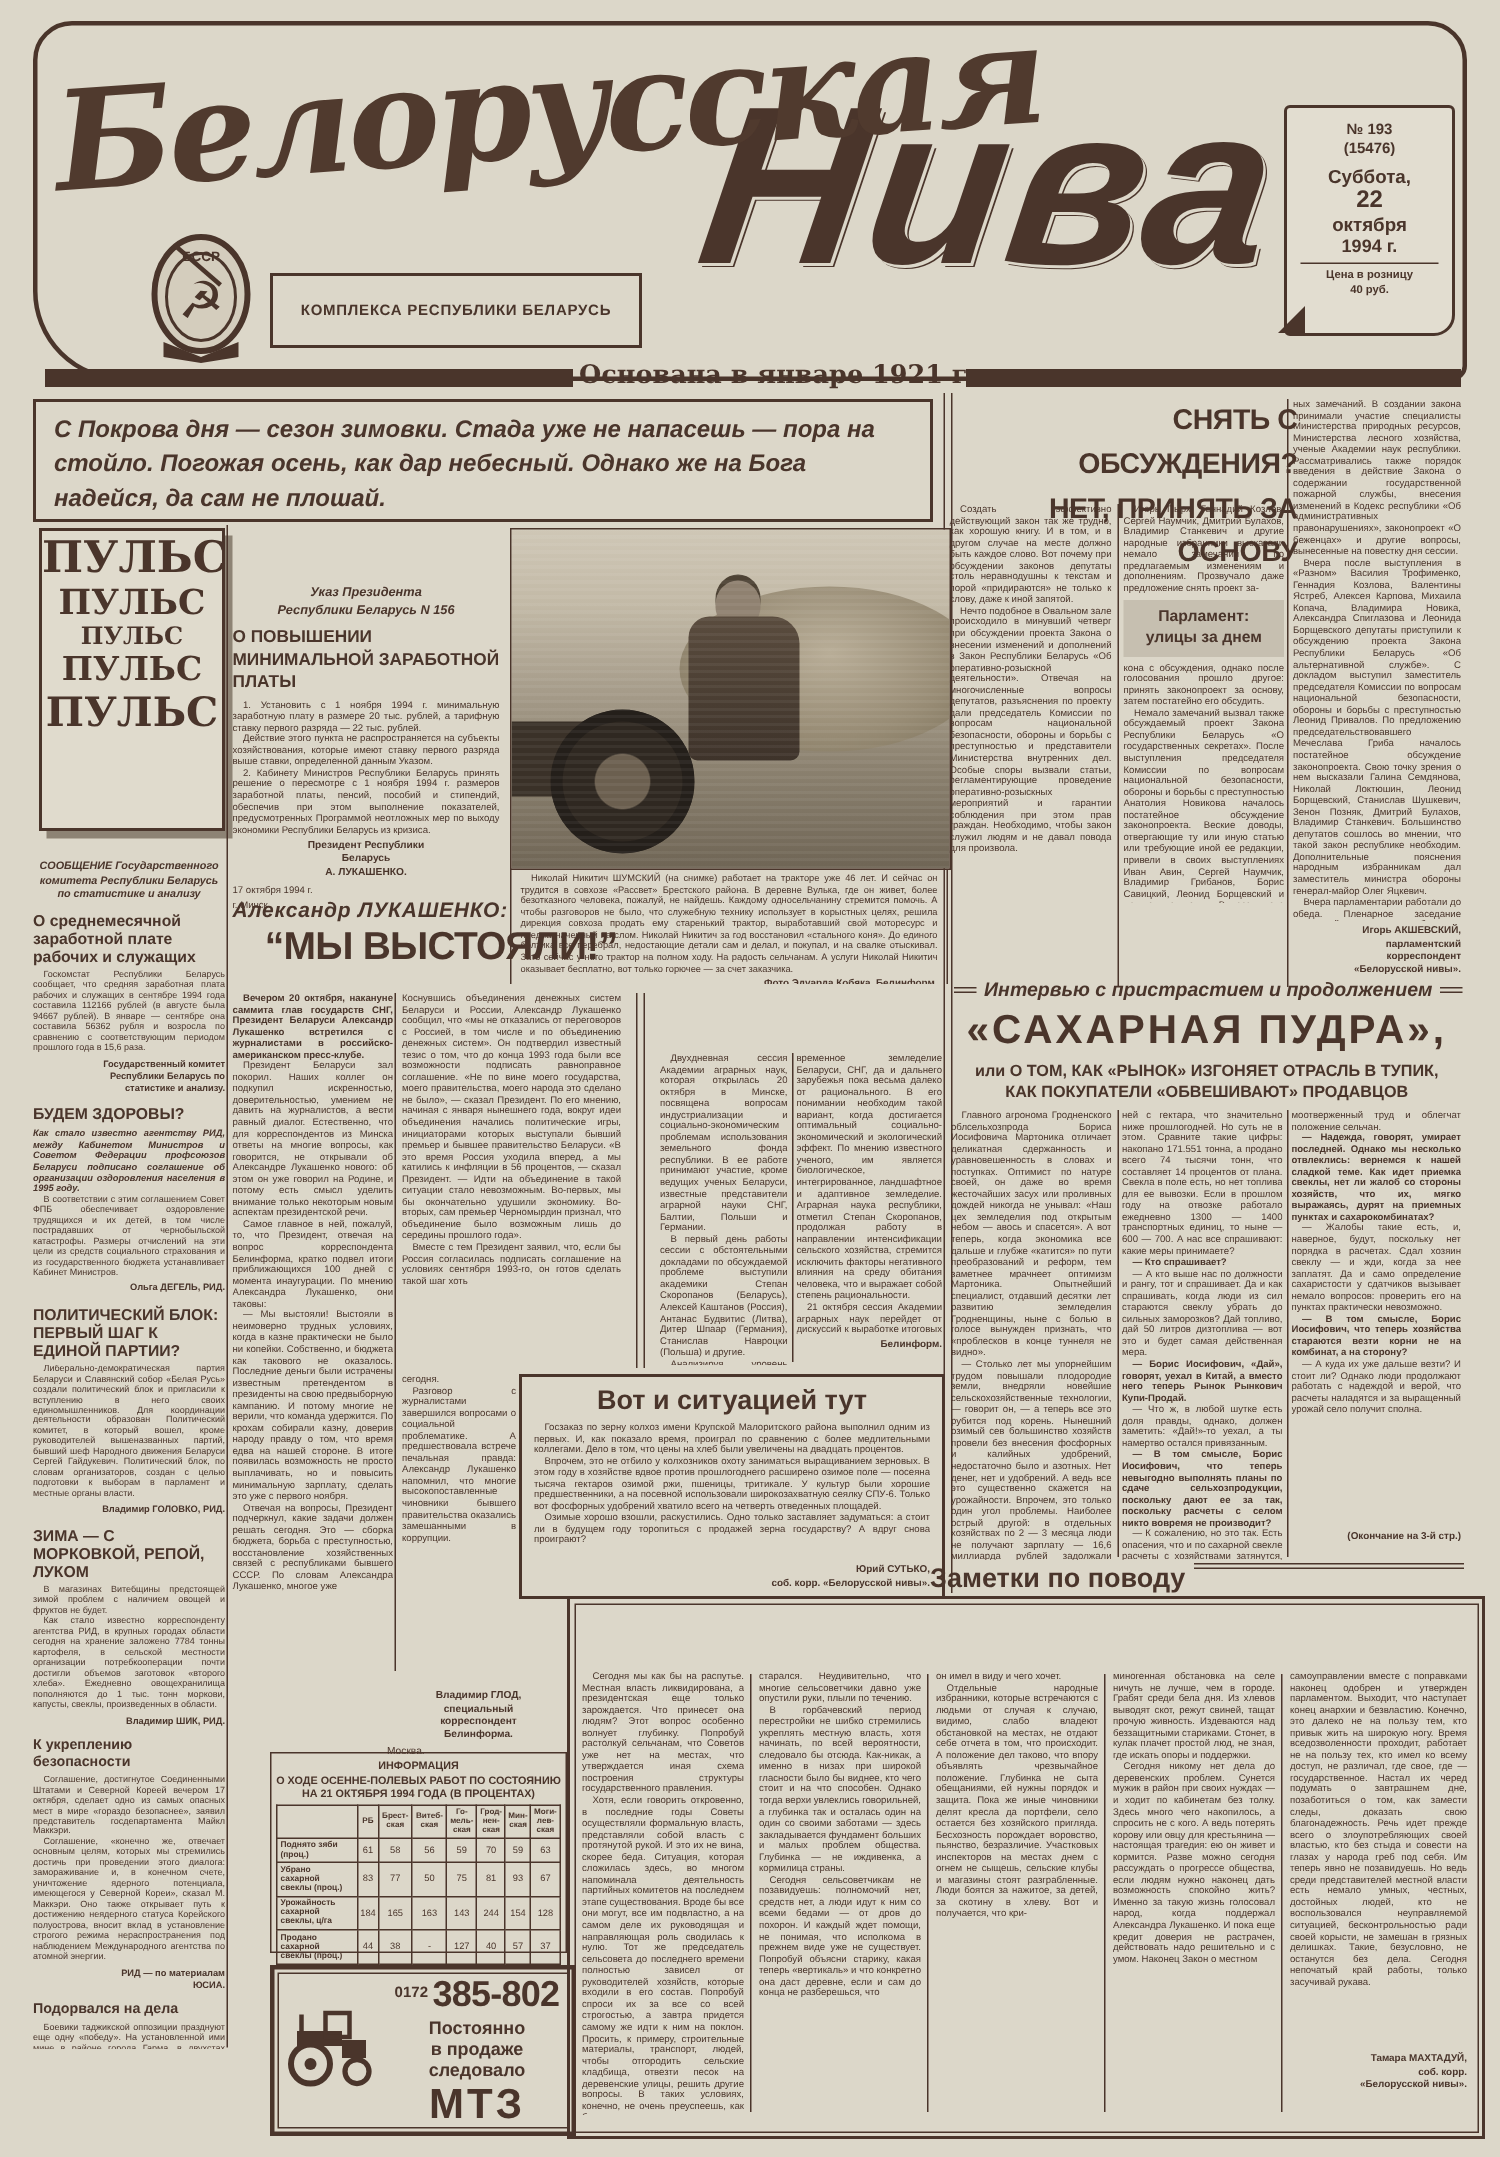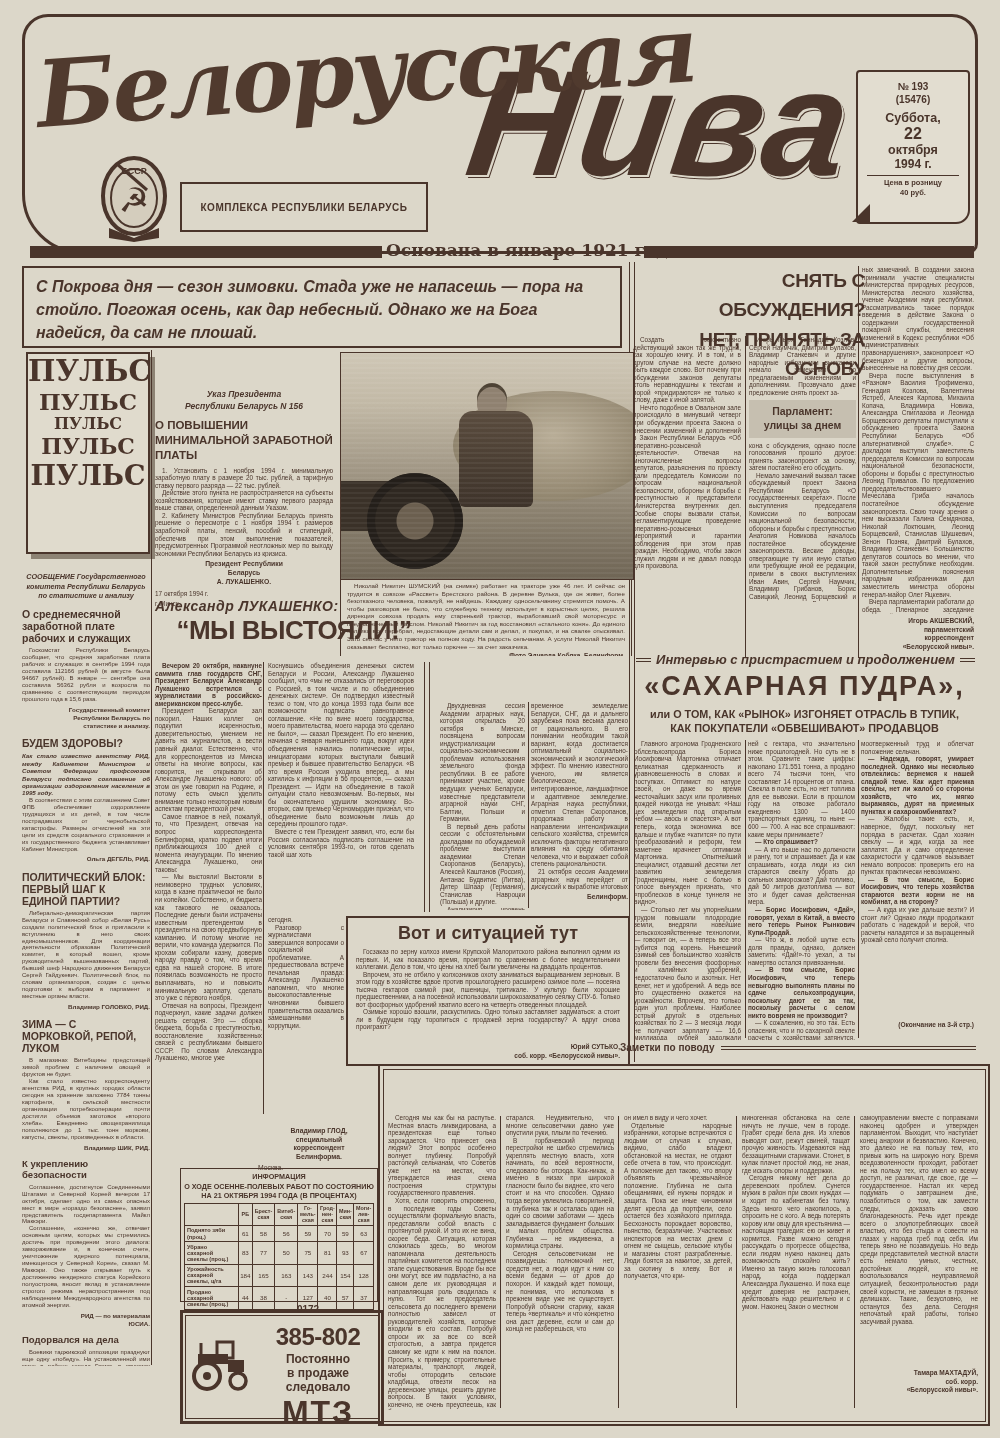--- a/index.html
+++ b/index.html
@@ -94,36 +94,36 @@
   .tbl-box{left:180px;top:1168px;width:198px;height:134px;border:1.5px solid #4a352b;padding:3px;box-sizing:border-box;}
   .tbl-title{text-align:center;font-weight:bold;font-size:7.2px;line-height:1.35;white-space:pre-line;margin-bottom:2px;}
   .tbl-box table{border-collapse:collapse;width:100%;}
   .tbl-box th,.tbl-box td{border:1px solid #4a352b;text-align:center;font-size:6.2px;padding:1.5px 0;}
   .tbl-box th{font-size:5.4px;font-weight:bold;white-space:pre-line;line-height:1.1;}
   .tbl-box td.lbl{text-align:left;font-weight:bold;font-size:5.6px;padding-left:2px;white-space:pre-line;line-height:1.1;}
   
   .ad-box{left:180px;top:1310px;width:198px;height:108px;border:3px solid #4a352b;}
   .ad-inner{position:absolute;inset:2px;border:1px solid #4a352b;display:flex;align-items:center;}
   .ad-right{flex:1;text-align:center;font-weight:bold;}
-  .ad-code{font-size:10px;display:inline-block;margin-right:20px;vertical-align:6px;}
+  .ad-code{font-size:10px;display:inline-block;margin-right:3px;vertical-align:6px;}
   .ad-phone{font-size:24px;display:inline-block;letter-spacing:-.5px;}
   .ad-l1{font-size:12px;margin-top:1px;}
   .ad-l2{font-size:12px;}
-  .ad-brand{font-size:32px;letter-spacing:2px;}
+  .ad-brand{font-size:28px;letter-spacing:2px;}
   
   .sug-kicker{left:636px;top:652px;width:339px;display:flex;align-items:center;gap:5px;font-weight:bold;font-style:italic;font-size:13px;}
   .sug-kicker .kr{flex:1;border-top:4px double #4a352b;height:0;}
   .sug-title{left:634px;top:671px;width:341px;text-align:center;font-weight:bold;font-size:27px;letter-spacing:2px;}
   .sug-sub{left:634px;top:707px;width:341px;text-align:center;font-weight:bold;font-size:10.8px;line-height:1.3;}
   .scol1{left:634px;top:740px;width:107px;height:300px;}
   .scol2{left:748px;top:740px;width:107px;height:300px;}
   .scol3{left:861px;top:740px;width:113px;height:300px;}
   .okonch{font-weight:bold;text-align:right;font-size:6.6px;margin-top:3px;text-indent:0;}
   
-  .zam{left:620px;top:1042px;width:356px;display:flex;align-items:center;gap:6px;font-weight:bold;font-size:10px;}
+  .zam{left:620px;top:1042px;width:356px;display:flex;gap:6px;font-weight:bold;font-size:18px;}
   .zam .kr{flex:1;border-top:4px double #4a352b;height:0;}
   .huzhe-box{left:378px;top:1064px;width:608px;height:358px;border:2.5px solid #4a352b;}
   .huzhe-inner{position:absolute;inset:2.5px;border:1px solid #4a352b;}
   .huzhe-title{position:absolute;left:0;top:6px;width:100%;text-align:center;font-weight:bold;font-size:32px;letter-spacing:1px;}
   .hcol{top:1114px;width:108px;height:296px;}
   .huzhe-box .sig,.hsig{font-size:6.6px;}
 </style>
 </head>
 <body>
 

